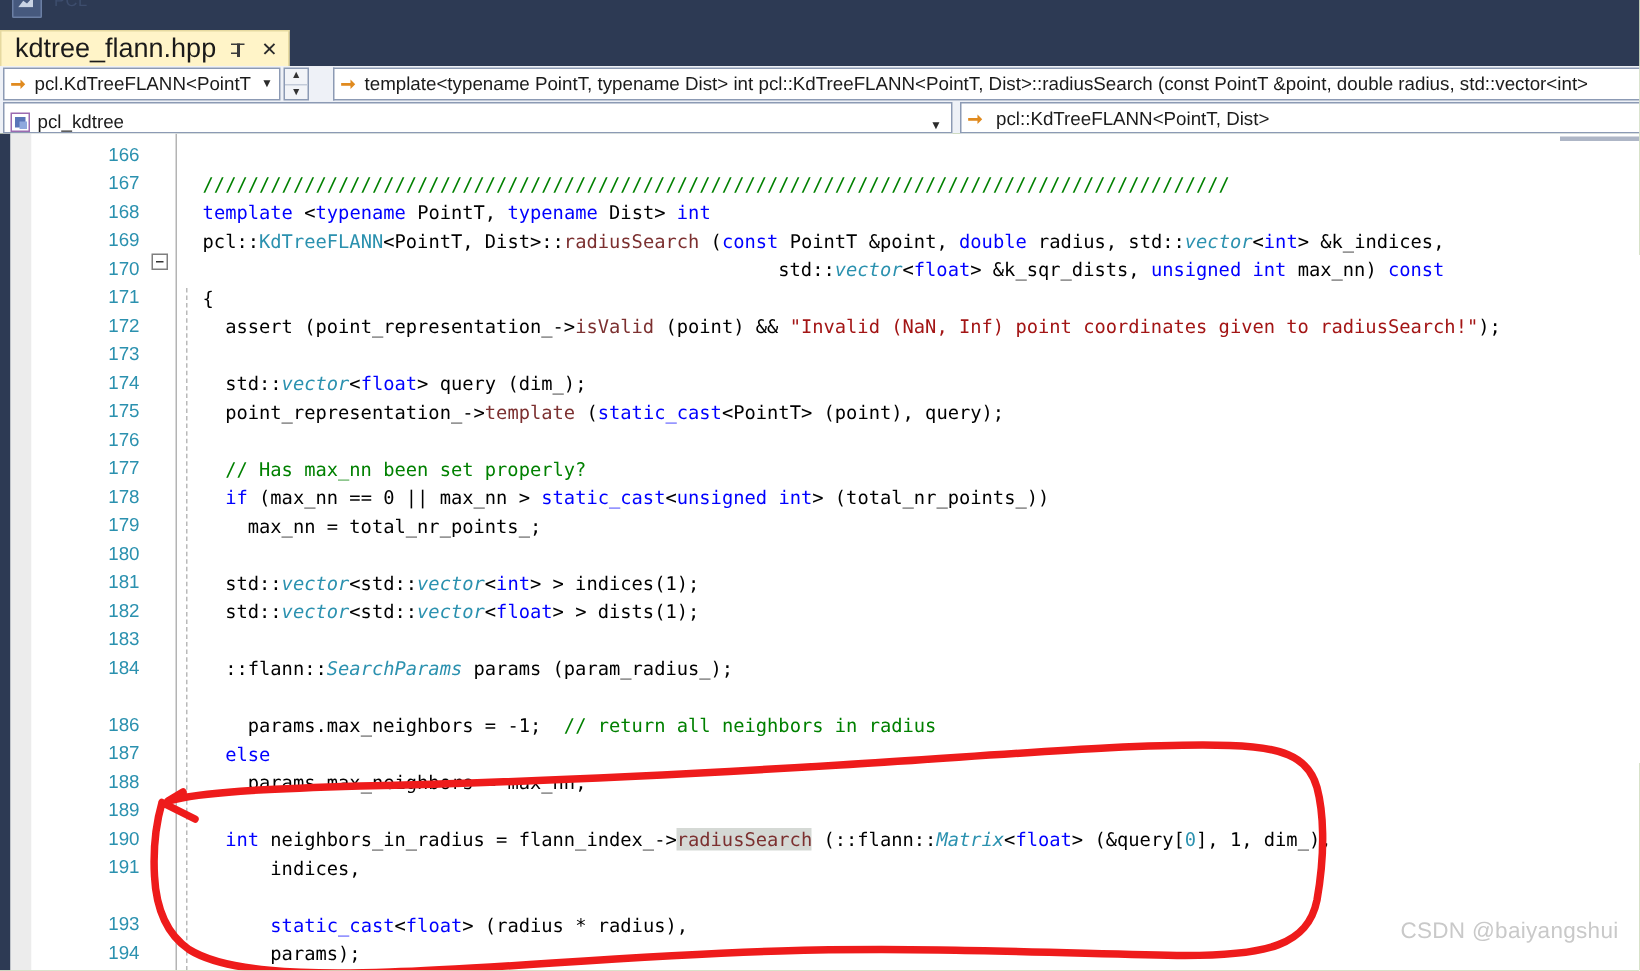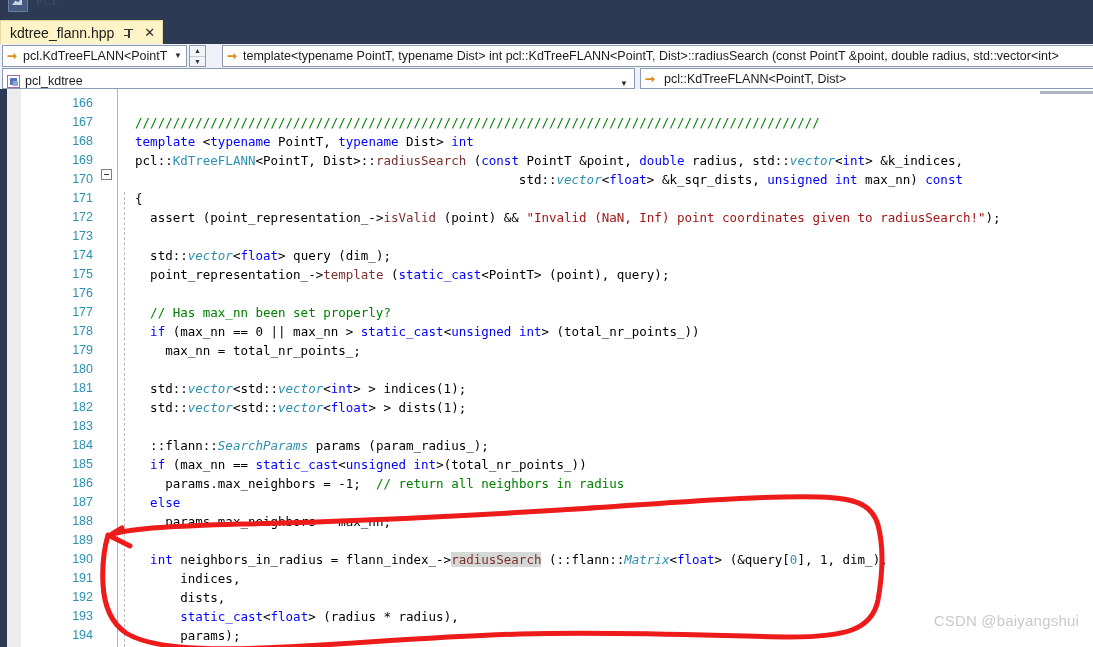--- a/index.html
+++ b/index.html
@@ -62,21 +62,21 @@
     align-items: center;
     height: 24px;
     padding: 0 7px 0 9px;
     background: #fff4c8;
     border-top: 1px solid #e6d9a0;
     border-left: 1px solid #e6d9a0;
     border-right: 1px solid #e6d9a0;
     box-sizing: border-box;
   }
   .doc-tab-label {
-    font-size: 14px;
+    font-size: 18px;
     color: #1a1a1a;
     white-space: nowrap;
   }
   .tab-pin {
     margin-left: 10px;
     width: 11px; height: 12px;
     position: relative;
   }
   .tab-pin::before {
     content: "";
@@ -436,28 +436,26 @@
         <div class="row" style="top: 176px;"><span class="ln">175</span><span class="code"><span>    point_representation_-&gt;</span><span class="fn">template</span><span> (</span><span class="kw">static_cast</span><span>&lt;PointT&gt; (point), query);</span></span></div>
         <div class="row" style="top: 195px;"><span class="ln">176</span><span class="code"><span></span></span></div>
         <div class="row" style="top: 214px;"><span class="ln">177</span><span class="code"><span class="cmt">    // Has max_nn been set properly?</span></span></div>
         <div class="row" style="top: 233px;"><span class="ln">178</span><span class="code"><span>    </span><span class="kw">if</span><span> (max_nn == 0 || max_nn &gt; </span><span class="kw">static_cast</span><span>&lt;</span><span class="kw">unsigned</span><span> </span><span class="kw">int</span><span>&gt; (total_nr_points_))</span></span></div>
         <div class="row" style="top: 252px;"><span class="ln">179</span><span class="code"><span>      max_nn = total_nr_points_;</span></span></div>
         <div class="row" style="top: 271px;"><span class="ln">180</span><span class="code"><span></span></span></div>
         <div class="row" style="top: 290px;"><span class="ln">181</span><span class="code"><span>    std::</span><span class="typi">vector</span><span>&lt;std::</span><span class="typi">vector</span><span>&lt;</span><span class="kw">int</span><span>&gt; &gt; indices(1);</span></span></div>
         <div class="row" style="top: 309px;"><span class="ln">182</span><span class="code"><span>    std::</span><span class="typi">vector</span><span>&lt;std::</span><span class="typi">vector</span><span>&lt;</span><span class="kw">float</span><span>&gt; &gt; dists(1);</span></span></div>
         <div class="row" style="top: 328px;"><span class="ln">183</span><span class="code"><span></span></span></div>
         <div class="row" style="top: 347px;"><span class="ln">184</span><span class="code"><span>    ::flann::</span><span class="typi">SearchParams</span><span> params (param_radius_);</span></span></div>
-        <div class="row" style="top: 366px;"><span class="ln">185</span><span class="code"><span>    </span><span class="kw">if</span><span> (max_nn == </span><span class="kw">static_cast</span><span>&lt;</span><span class="kw">unsigned</span><span> </span><span class="kw">int</span><span>&gt;(total_nr_points_))</span></span></div>
         <div class="row" style="top: 385px;"><span class="ln">186</span><span class="code"><span>      params.</span><span class="ital">max_neighbors</span><span> = -1;  </span><span class="cmt">// return all neighbors in radius</span></span></div>
         <div class="row" style="top: 404px;"><span class="ln">187</span><span class="code"><span>    </span><span class="kw">else</span></span></div>
         <div class="row" style="top: 423px;"><span class="ln">188</span><span class="code"><span>      params.</span><span class="ital">max_neighbors</span><span> = max_nn;</span></span></div>
         <div class="row" style="top: 442px;"><span class="ln">189</span><span class="code"><span></span></span></div>
         <div class="row" style="top: 461px;"><span class="ln">190</span><span class="code"><span>    </span><span class="kw">int</span><span> neighbors_in_radius = flann_index_-&gt;</span><span class="fn sel">radiusSearch</span><span> (::flann::</span><span class="typi">Matrix</span><span>&lt;</span><span class="kw">float</span><span>&gt; (&amp;query[</span><span class="typ">0</span><span>], 1, dim_),</span></span></div>
         <div class="row" style="top: 480px;"><span class="ln">191</span><span class="code"><span>        indices,</span></span></div>
-        <div class="row" style="top: 499px;"><span class="ln">192</span><span class="code"><span>        dists,</span></span></div>
         <div class="row" style="top: 518px;"><span class="ln">193</span><span class="code"><span>        </span><span class="kw">static_cast</span><span>&lt;</span><span class="kw">float</span><span>&gt; (radius * radius),</span></span></div>
         <div class="row" style="top: 537px;"><span class="ln">194</span><span class="code"><span>        params);</span></span></div>
         <div class="row" style="top: 556px;"><span class="ln">195</span><span class="code"><span></span></span></div>
       </div>
   </div>
 
   <svg class="ink" viewBox="0 0 1093 647" xmlns="http://www.w3.org/2000/svg">
     <path d="M 108 535
              C 104 549, 102 566, 103 584
              C 104 604, 110 622, 126 633

